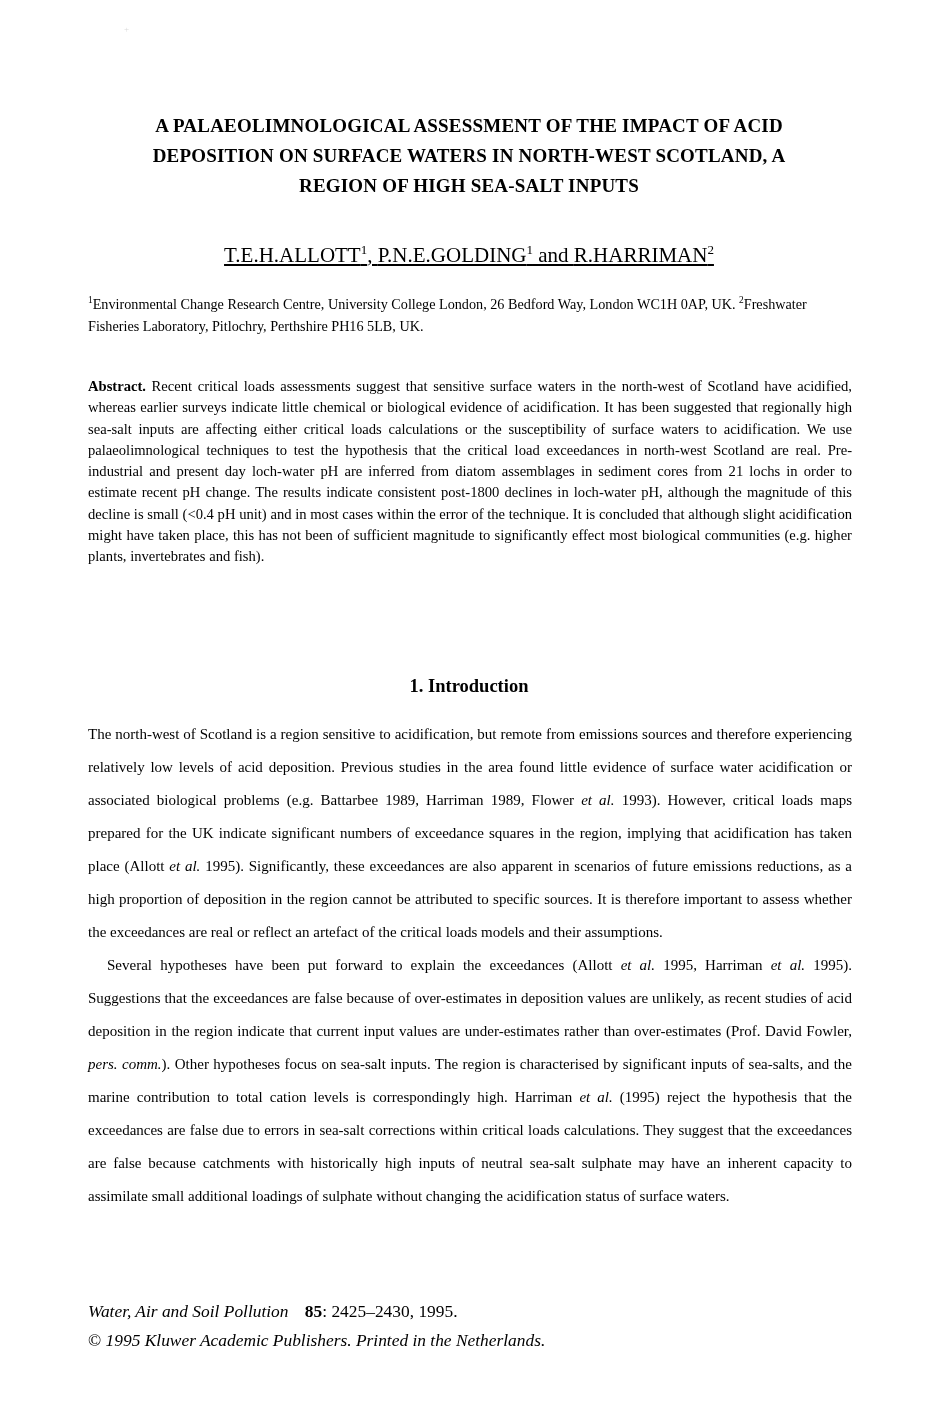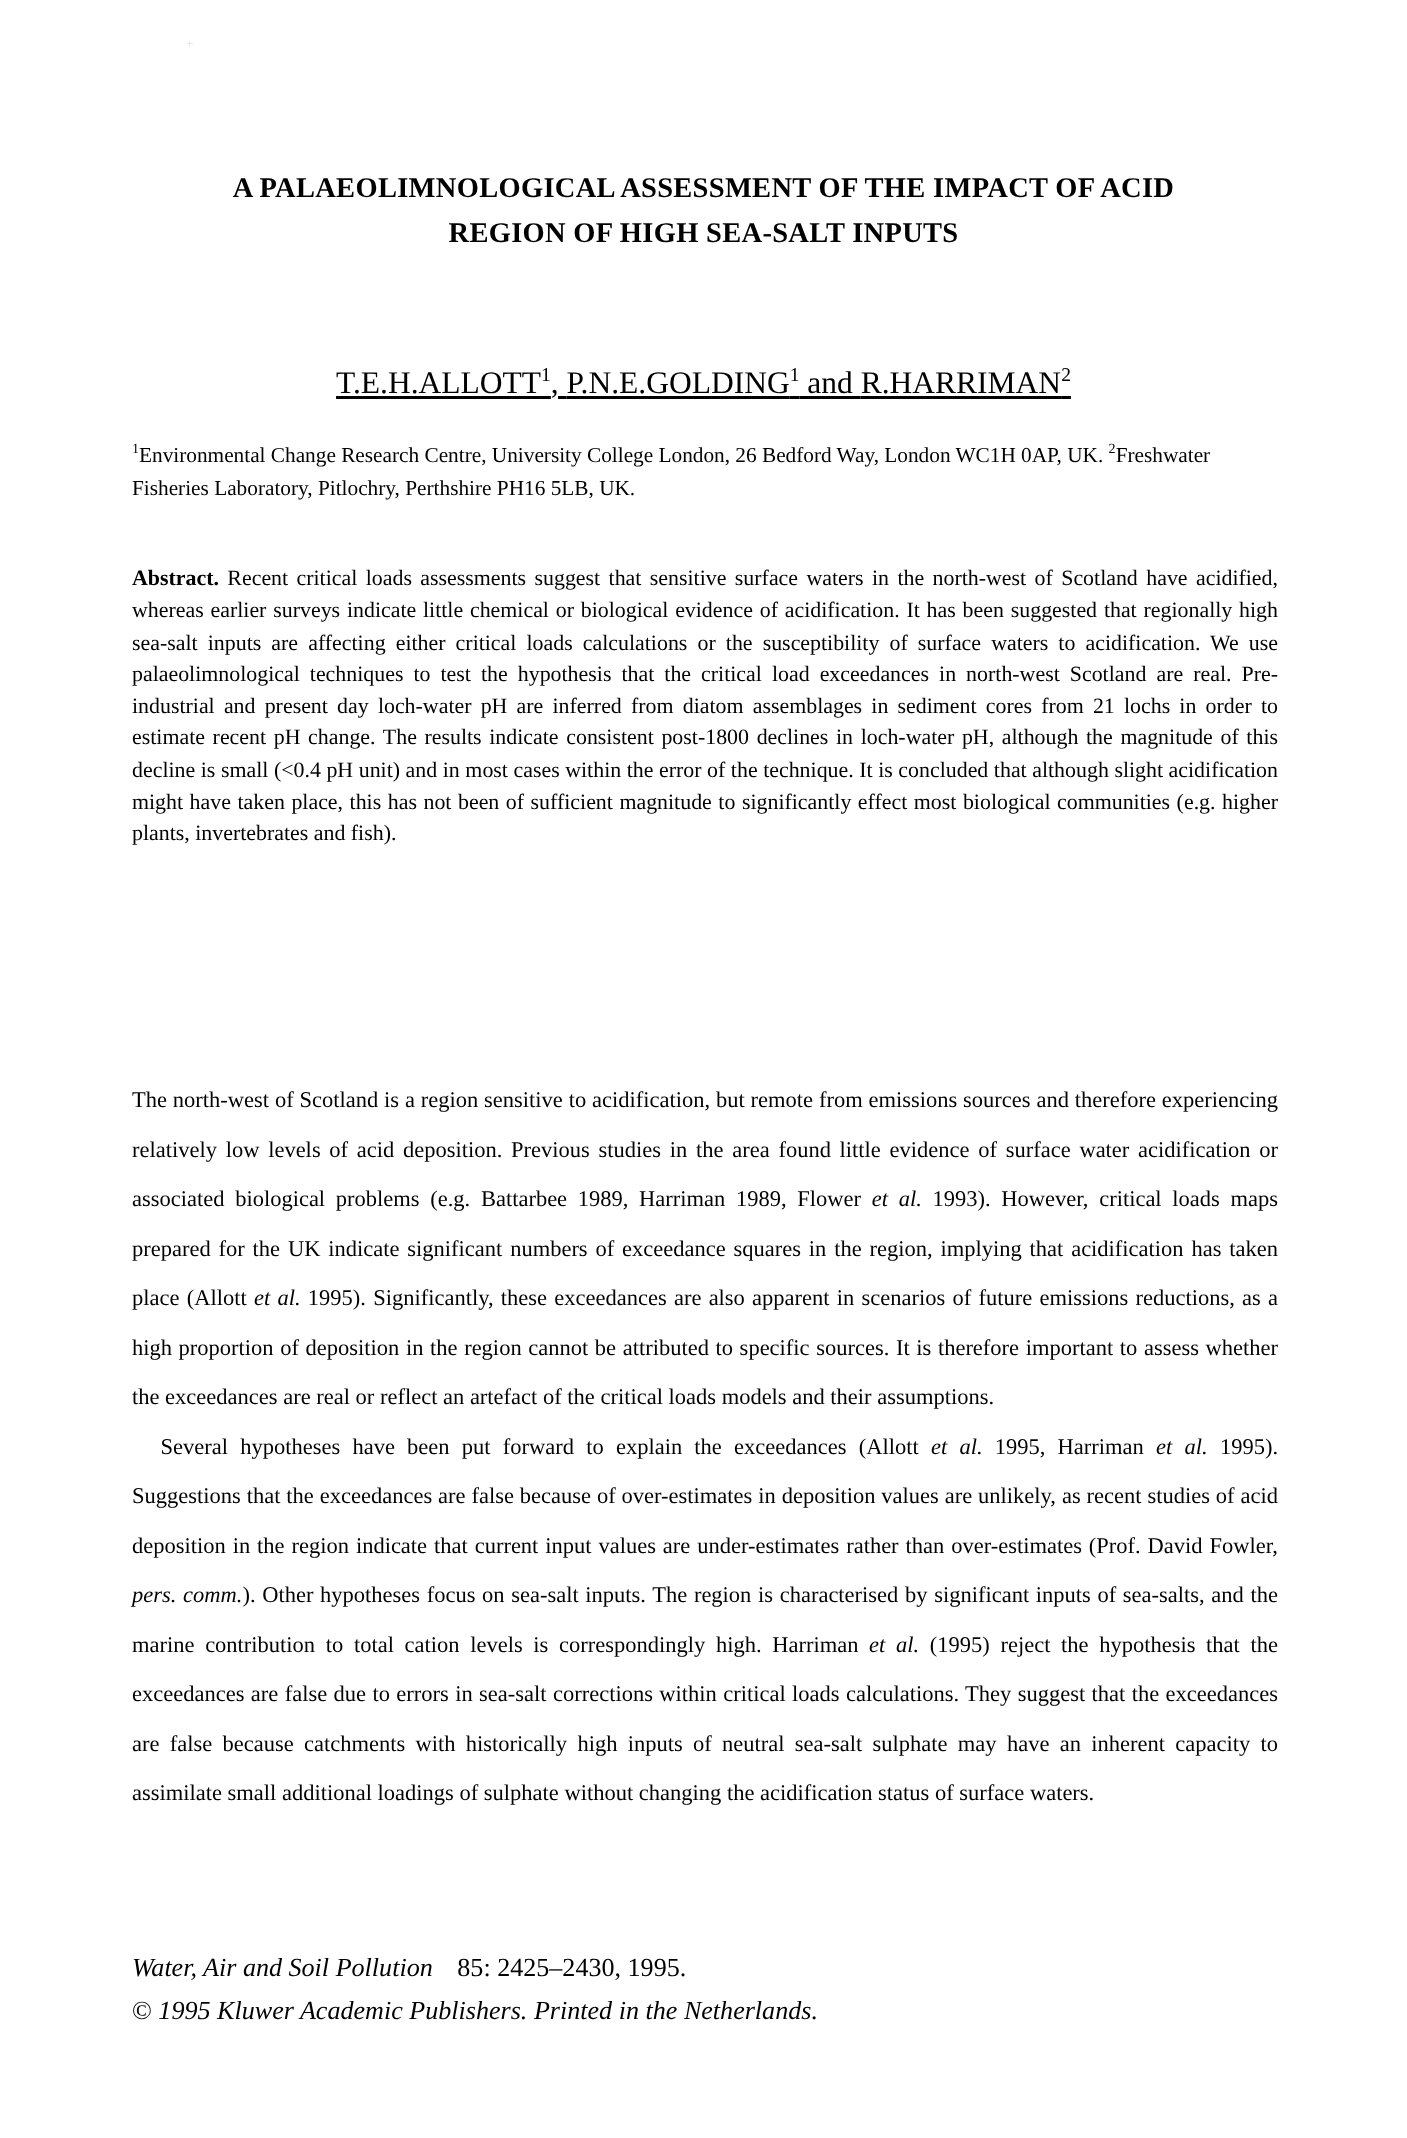--- a/index.html
+++ b/index.html
@@ -142,50 +142,52 @@
     left: 88px;
     top: 1297px;
     width: 764px;
     font-size: 17.4px;
     line-height: 29px;
   }
   .footer i {
     font-style: italic;
   }
   .footer b {
-    font-weight: normal;
+    font-weight: bold;
     font-style: normal;
     padding-left: 12px;
   }
 </style>
 </head>
 <body>
 
 <div class="page">
 
   <span class="speck">+</span>
 
   <div class="title-block">
     <div class="title-line">A PALAEOLIMNOLOGICAL ASSESSMENT OF THE IMPACT OF ACID</div>
+    <div class="title-line">DEPOSITION ON SURFACE WATERS IN NORTH-WEST SCOTLAND, A</div>
     <div class="title-line">REGION OF HIGH SEA-SALT INPUTS</div>
   </div>
 
   <div class="authors">
     <span>T.E.H.ALLOTT</span><sup>1</sup><span>, </span><span>P.N.E.GOLDING</span><sup>1</sup><span> and </span><span>R.HARRIMAN</span><sup>2</sup>
   </div>
 
   <div class="affiliations">
     <sup>1</sup><span>Environmental Change Research Centre, University College London, 26 Bedford Way, London WC1H 0AP, UK. </span><sup>2</sup><span>Freshwater Fisheries Laboratory, Pitlochry, Perthshire PH16 5LB, UK.</span>
   </div>
 
   <div class="abstract">
     <b>Abstract.</b><span> Recent critical loads assessments suggest that sensitive surface waters in the north-west of Scotland have acidified, whereas earlier surveys indicate little chemical or biological evidence of acidification. It has been suggested that regionally high sea-salt inputs are affecting either critical loads calculations or the susceptibility of surface waters to acidification. We use palaeolimnological techniques to test the hypothesis that the critical load exceedances in north-west Scotland are real. Pre-industrial and present day loch-water pH are inferred from diatom assemblages in sediment cores from 21 lochs in order to estimate recent pH change. The results indicate consistent post-1800 declines in loch-water pH, although the magnitude of this decline is small (&lt;0.4 pH unit) and in most cases within the error of the technique. It is concluded that although slight acidification might have taken place, this has not been of sufficient magnitude to significantly effect most biological communities (e.g. higher plants, invertebrates and fish).</span>
   </div>
 
 
+  <div class="section-heading">1. Introduction</div>
 
   <div class="body-text">
     <p><span>The north-west of Scotland is a region sensitive to acidification, but remote from emissions sources and therefore experiencing relatively low levels of acid deposition. Previous studies in the area found little evidence of surface water acidification or associated biological problems (e.g. Battarbee 1989, Harriman 1989, Flower </span><i>et al.</i><span> 1993). However, critical loads maps prepared for the UK indicate significant numbers of exceedance squares in the region, implying that acidification has taken place (Allott </span><i>et al.</i><span> 1995). Significantly, these exceedances are also apparent in scenarios of future emissions reductions, as a high proportion of deposition in the region cannot be attributed to specific sources. It is therefore important to assess whether the exceedances are real or reflect an artefact of the critical loads models and their assumptions.</span></p>
     <p class="indented"><span>Several hypotheses have been put forward to explain the exceedances (Allott </span><i>et al.</i><span> 1995, Harriman </span><i>et al.</i><span> 1995). Suggestions that the exceedances are false because of over-estimates in deposition values are unlikely, as recent studies of acid deposition in the region indicate that current input values are under-estimates rather than over-estimates (Prof. David Fowler, </span><i>pers. comm.</i><span>). Other hypotheses focus on sea-salt inputs. The region is characterised by significant inputs of sea-salts, and the marine contribution to total cation levels is correspondingly high. Harriman </span><i>et al.</i><span> (1995) reject the hypothesis that the exceedances are false due to errors in sea-salt corrections within critical loads calculations. They suggest that the exceedances are false because catchments with historically high inputs of neutral sea-salt sulphate may have an inherent capacity to assimilate small additional loadings of sulphate without changing the acidification status of surface waters.</span></p>
   </div>
 
   <div class="footer">
     <div><i>Water, Air and Soil Pollution</i> <b>85</b><span>: 2425–2430, 1995.</span></div>
     <div><span>©</span><i> 1995 Kluwer Academic Publishers. Printed in the Netherlands.</i></div>
   </div>

